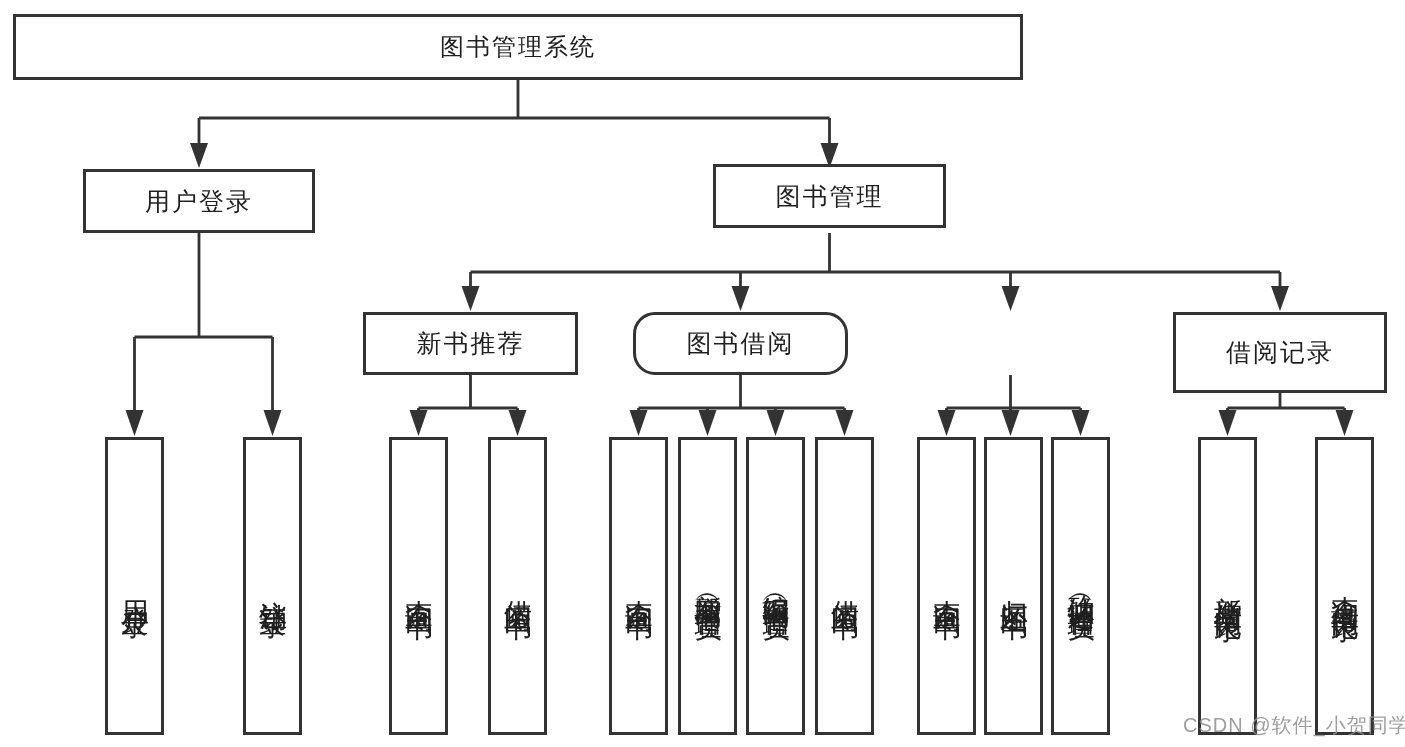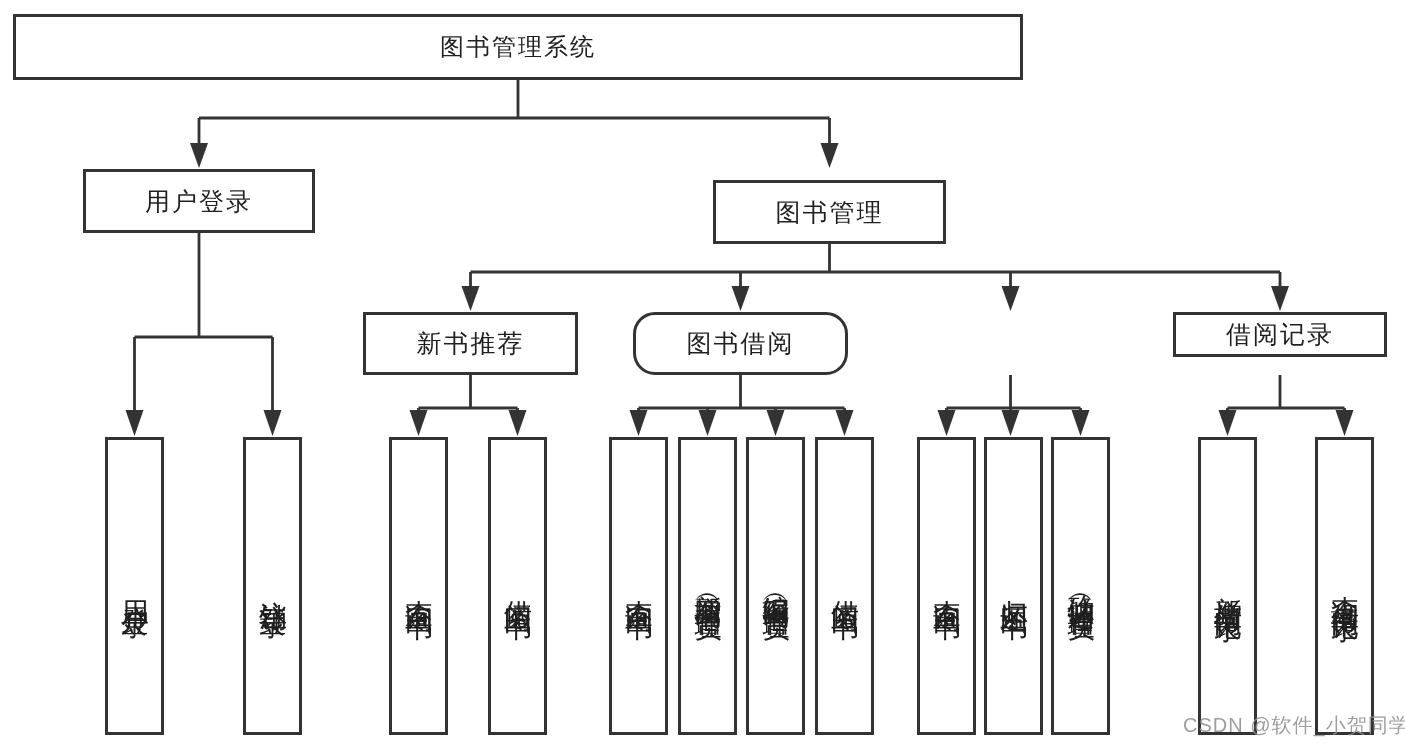--- a/index.html
+++ b/index.html
@@ -110,31 +110,31 @@
     </g>
   </svg>
 
   <div class="node rootbox" style="left:13px; top:14px; width:1010px; height:66px;">
     <span class="label">图书管理系统</span>
   </div>
 
   <div class="node hbox" style="left:83px; top:169px; width:232px; height:64px;">
     <span class="label">用户登录</span>
   </div>
-  <div class="node hbox" style="left:713px; top:180px; width:233px; height:64px;">
+  <div class="node hbox" style="left:713px; top:164px; width:233px; height:64px;">
     <span class="label">图书管理</span>
   </div>
 
   <div class="node hbox" style="left:363px; top:312px; width:215px; height:63px;">
     <span class="label">新书推荐</span>
   </div>
   <div class="node hbox" style="left:633px; top:312px; width:215px; height:63px;border-radius:22px;">
     <span class="label">图书借阅</span>
   </div>
-  <div class="node hbox" style="left:1173px; top:312px; width:214px; height:45px;">
+  <div class="node hbox" style="left:1173px; top:312px; width:214px; height:81px;">
     <span class="label">借阅记录</span>
   </div>
 
   <div class="node vbox" style="left:105px; top:437px; width:59px; height:298px;">
     <span class="label">用户登录</span>
   </div>
   <div class="node vbox" style="left:243px; top:437px; width:59px; height:298px;">
     <span class="label">注销登录</span>
   </div>
 

